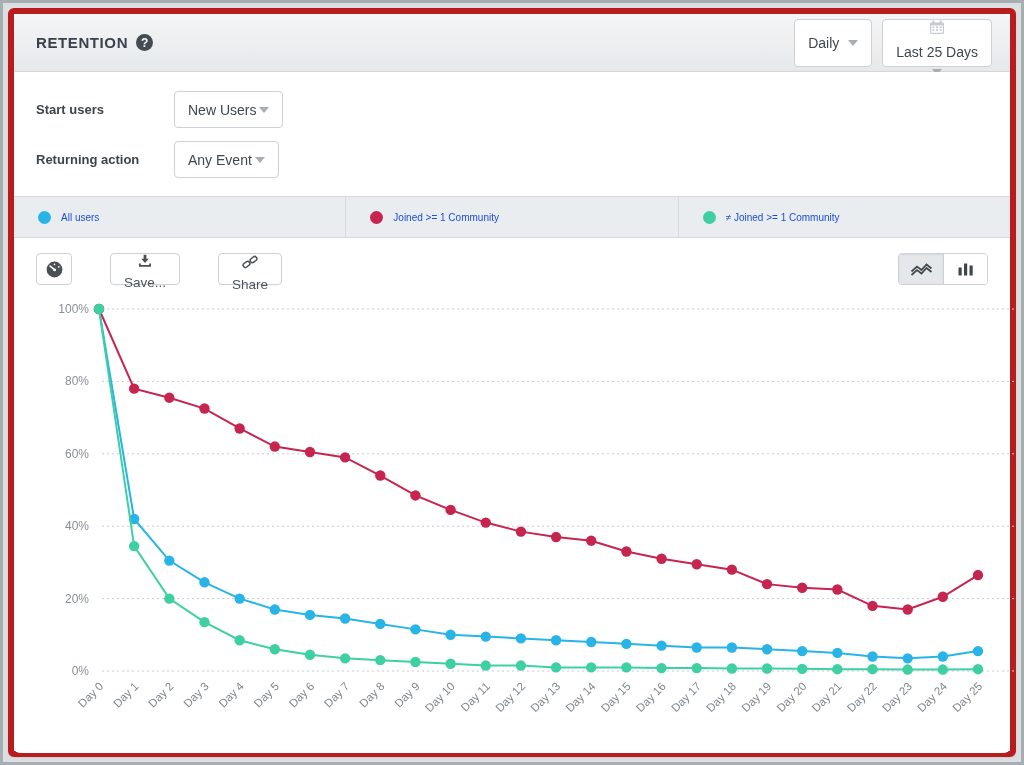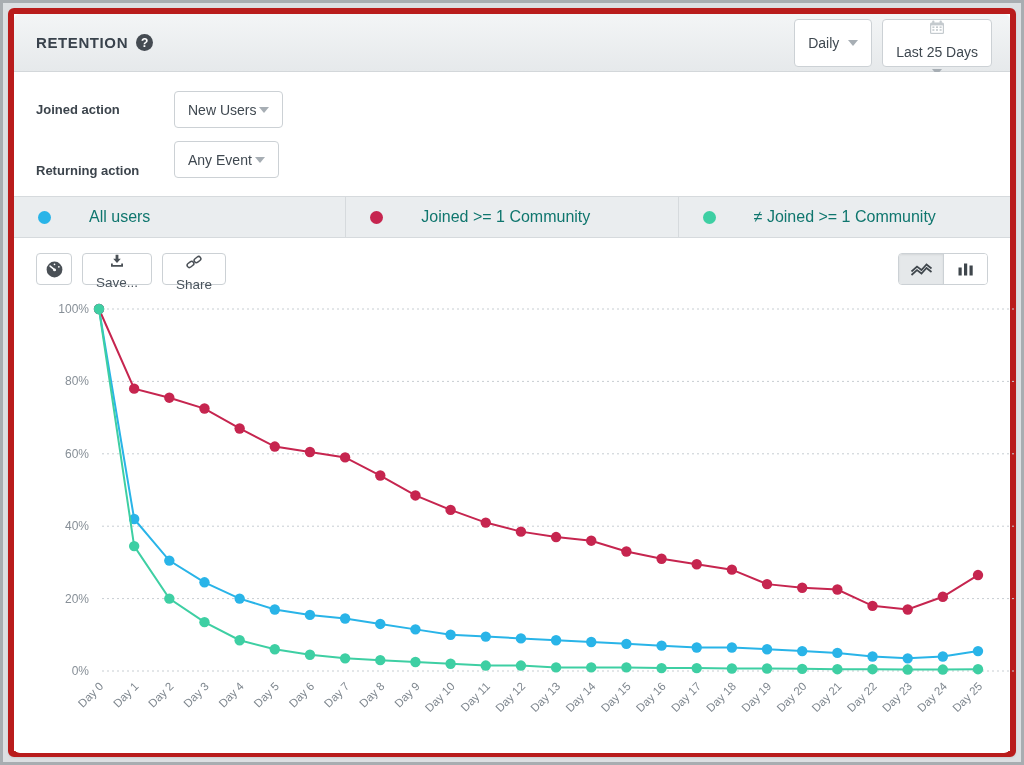--- a/index.html
+++ b/index.html
@@ -69,21 +69,21 @@
   .caret {
     width: 0; height: 0;
     border-left: 5px solid transparent;
     border-right: 5px solid transparent;
     border-top: 6px solid #a7aeb4;
     display: inline-block;
   }
   
   .filters { padding: 19px 22px 18px; background: #fff; }
   .filter-row { display: flex; align-items: center; }
-  .filter-row + .filter-row { margin-top: 13px; align-items: flex-end; }
+  .filter-row + .filter-row { margin-top: 13px; }
   .filter-label {
     width: 138px;
     font-size: 13px;
     font-weight: bold;
     color: #3c444c;
   }
   .dd-btn { height: 37px; gap: 3px; }
   
   .legend {
     display: flex;
@@ -100,24 +100,24 @@
     padding-left: 24px;
     cursor: pointer;
   }
   .legend-tab + .legend-tab { border-left: 1px solid #d6dadd; }
   .legend-dot {
     width: 13px; height: 13px;
     border-radius: 50%;
     margin-right: 10px;
     flex: 0 0 13px;
   }
-  .legend-label { font-size: 16px; color: #0f766e; margin-left: 28px; }
+  .legend-label { font-size: 10px; color: #1d4ed8; }
   
   .chart-section { flex: 1; background: #fff; padding: 15px 0 0; border-radius: 0 0 6px 6px; }
-  .toolbar { display: flex; align-items: center; padding: 0 22px; }
+  .toolbar { display: flex; align-items: center; padding: 0 22px; gap: 28px; }
   .tool-btn {
     height: 32px;
     font-size: 13.5px;
     color: #4a545d;
     gap: 7px;
   }
   .tool-btn + .tool-btn { margin-left: 10px; }
   .icon-only { width: 36px; justify-content: center; padding: 0; }
   .toggle-group {
     display: flex;
@@ -168,21 +168,21 @@
           </g>
         </svg>
       </span>
       <span>Last 25 Days</span>
       <span class="caret"></span>
     </button>
   </div>
 
   <div class="filters">
     <div class="filter-row">
-      <span class="filter-label">Joined action</span>
+      <span class="filter-label">Start users</span>
       <button class="btn dd-btn">
         <span>New Users</span>
         <span class="caret"></span>
       </button>
     </div>
     <div class="filter-row">
       <span class="filter-label">Returning action</span>
       <button class="btn dd-btn">
         <span>Any Event</span>
         <span class="caret"></span>

